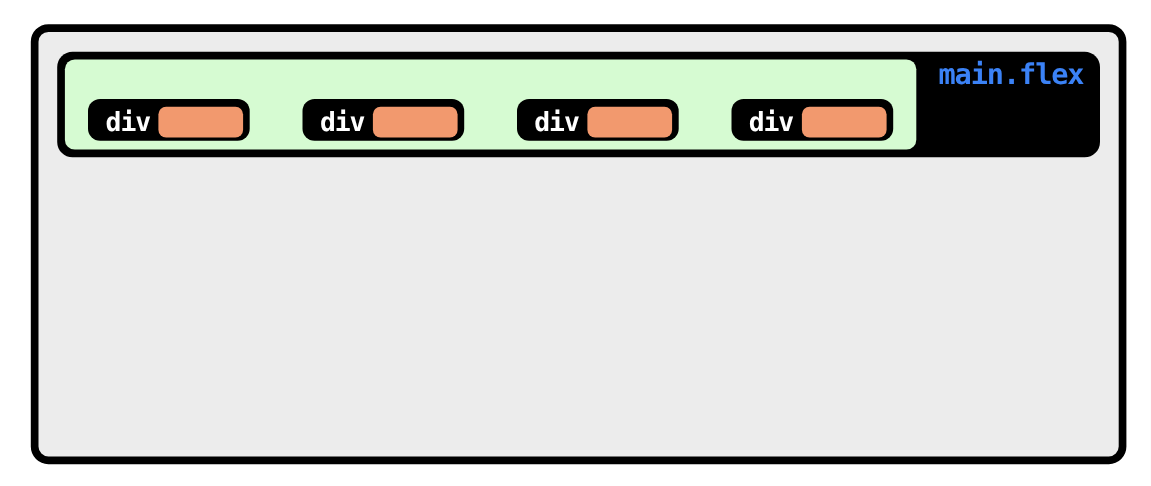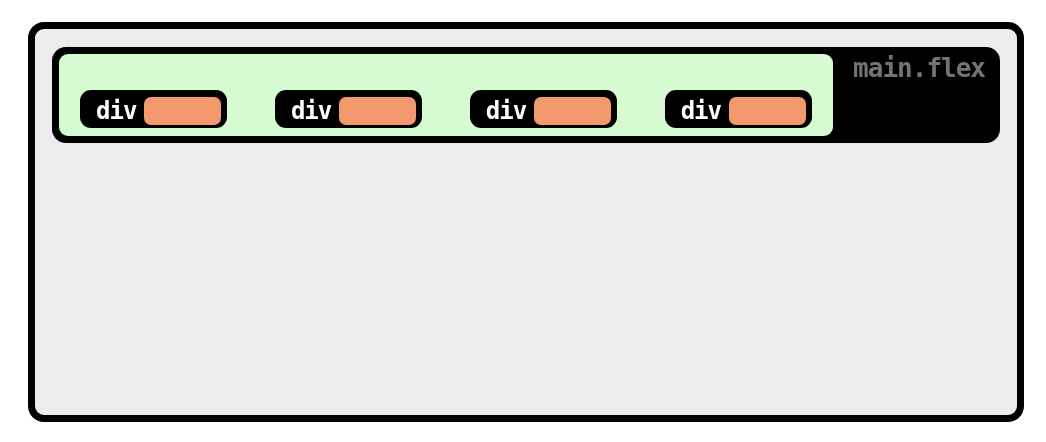--- a/index.html
+++ b/index.html
@@ -62,21 +62,21 @@
   .flex-label-zone {
     width: 167px;
     box-sizing: border-box;
     display: flex;
     justify-content: flex-end;
     align-items: flex-start;
     padding: 7px 15px 0 0;
   }
 
   .flex-label-text {
-    color: #737373;
+    color: #3b82f6;
     font-size: 26px;
     font-weight: bold;
     line-height: 1.1;
     white-space: nowrap;
     letter-spacing: -1px;
   }
 
   
   .flex-item {
     height: 38px;

